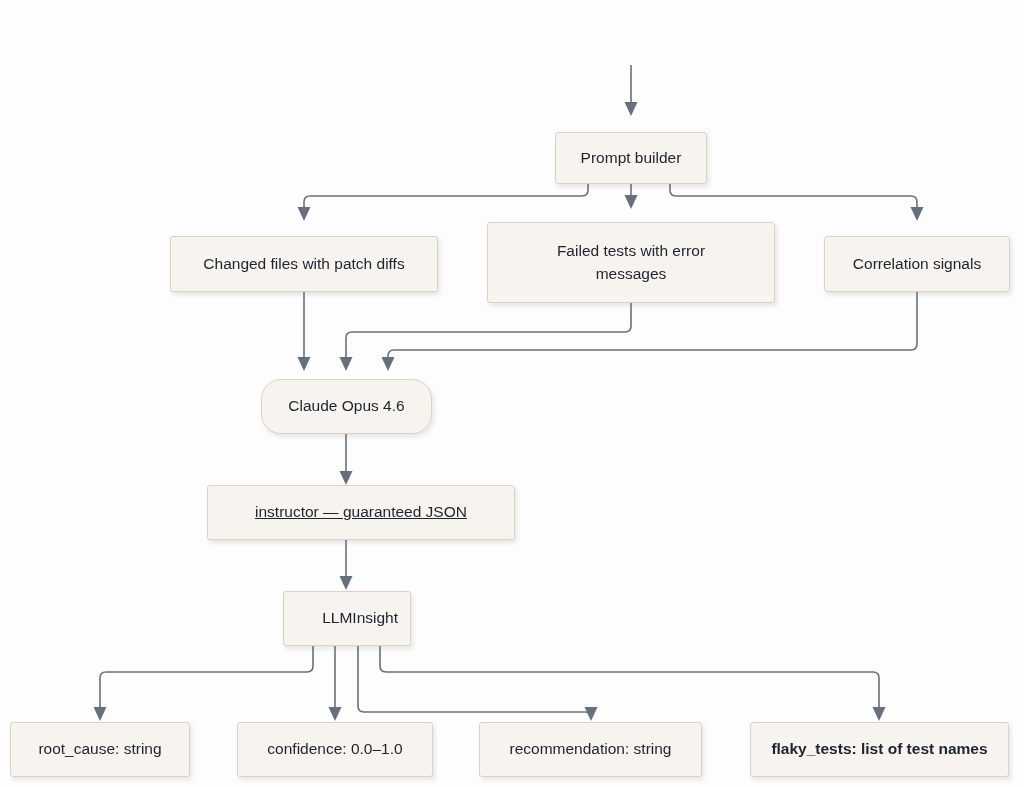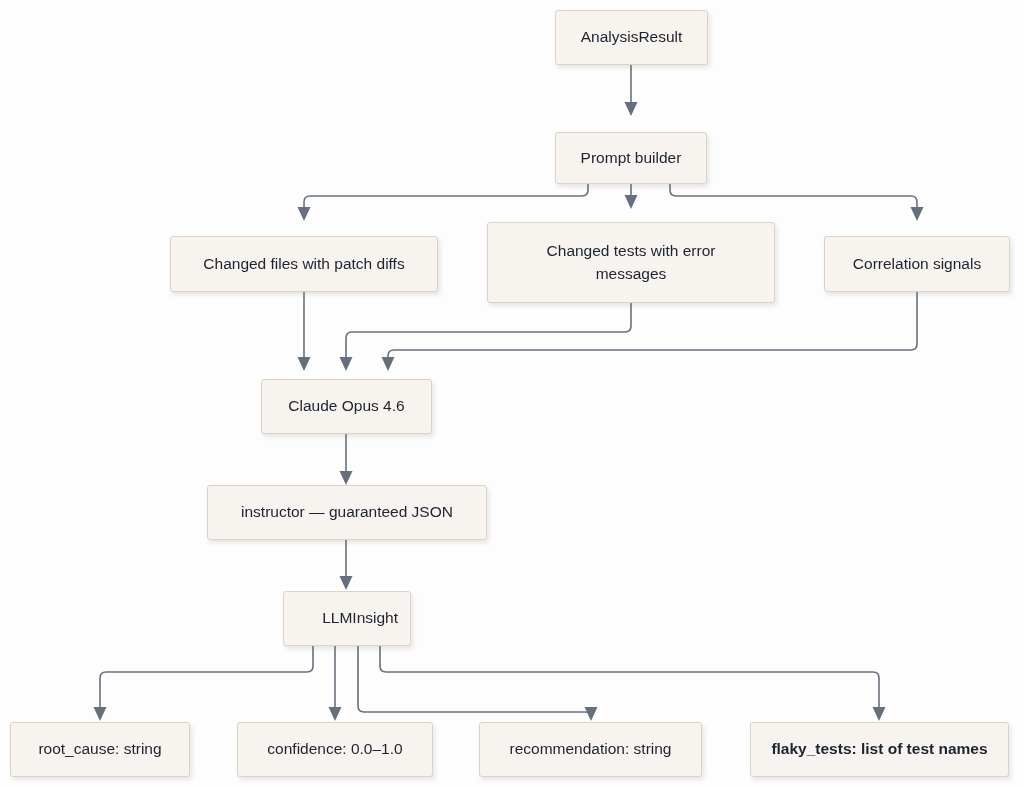--- a/index.html
+++ b/index.html
@@ -120,46 +120,43 @@
       <path class="edge-path" d="M 358 646 L 358 706 Q 358 712 364 712 L 585 712 Q 591 712 591 718 L 591 708"></path>
       <polygon class="arrow-head" points="591,721 584.5,707 597.5,707"></polygon>
     </g>
 
     <g>
       <path class="edge-path" d="M 380 646 L 380 666 Q 380 672 386 672 L 873 672 Q 879 672 879 678 L 879 708"></path>
       <polygon class="arrow-head" points="879,721 872.5,707 885.5,707"></polygon>
     </g>
   </svg>
 
-  <div class="node" style="left:555px; top:10px; width:153px; height:55px;">
-    <span class="node-label">AnalysisResult</span>
-  </div>
 
   <div class="node" style="left:555px; top:132px; width:152px; height:52px;">
     <span class="node-label">Prompt builder</span>
   </div>
 
   <div class="node" style="left:170px; top:236px; width:268px; height:56px;">
     <span class="node-label">Changed files with patch diffs</span>
   </div>
 
   <div class="node" style="left:487px; top:222px; width:288px; height:81px;">
-    <span class="node-label">Changed tests with error
+    <span class="node-label">Failed tests with error
 messages</span>
   </div>
 
   <div class="node" style="left:824px; top:236px; width:186px; height:56px;">
     <span class="node-label">Correlation signals</span>
   </div>
 
-  <div class="node" style="left:261px; top:379px; width:171px; height:55px;">
+  <div class="node" style="left:261px; top:379px; width:171px; height:55px;border-radius:20px;">
     <span class="node-label">Claude Opus 4.6</span>
   </div>
 
-  <div class="node" style="left:207px; top:485px; width:280px; height:55px;">
+  <div class="node" style="left:207px; top:485px; width:308px; height:55px;text-decoration:underline;">
     <span class="node-label">instructor — guaranteed JSON</span>
   </div>
 
   <div class="node" style="left:283px; top:591px; width:128px; height:55px;justify-content:flex-end;">
     <span class="node-label">LLMInsight</span>
   </div>
 
   <div class="node" style="left:10px; top:722px; width:180px; height:55px;">
     <span class="node-label">root_cause: string</span>
   </div>

